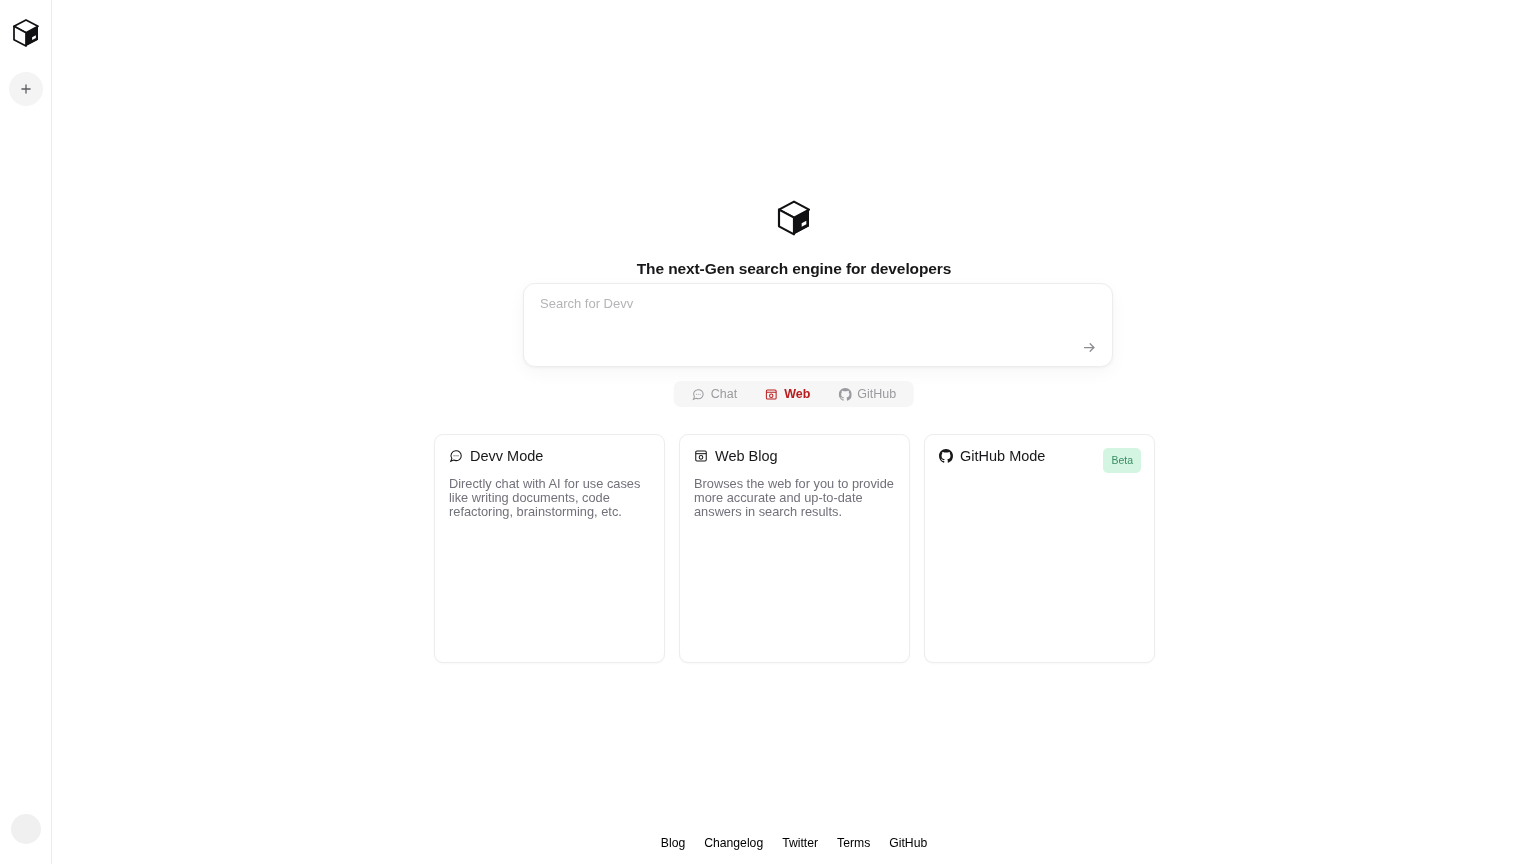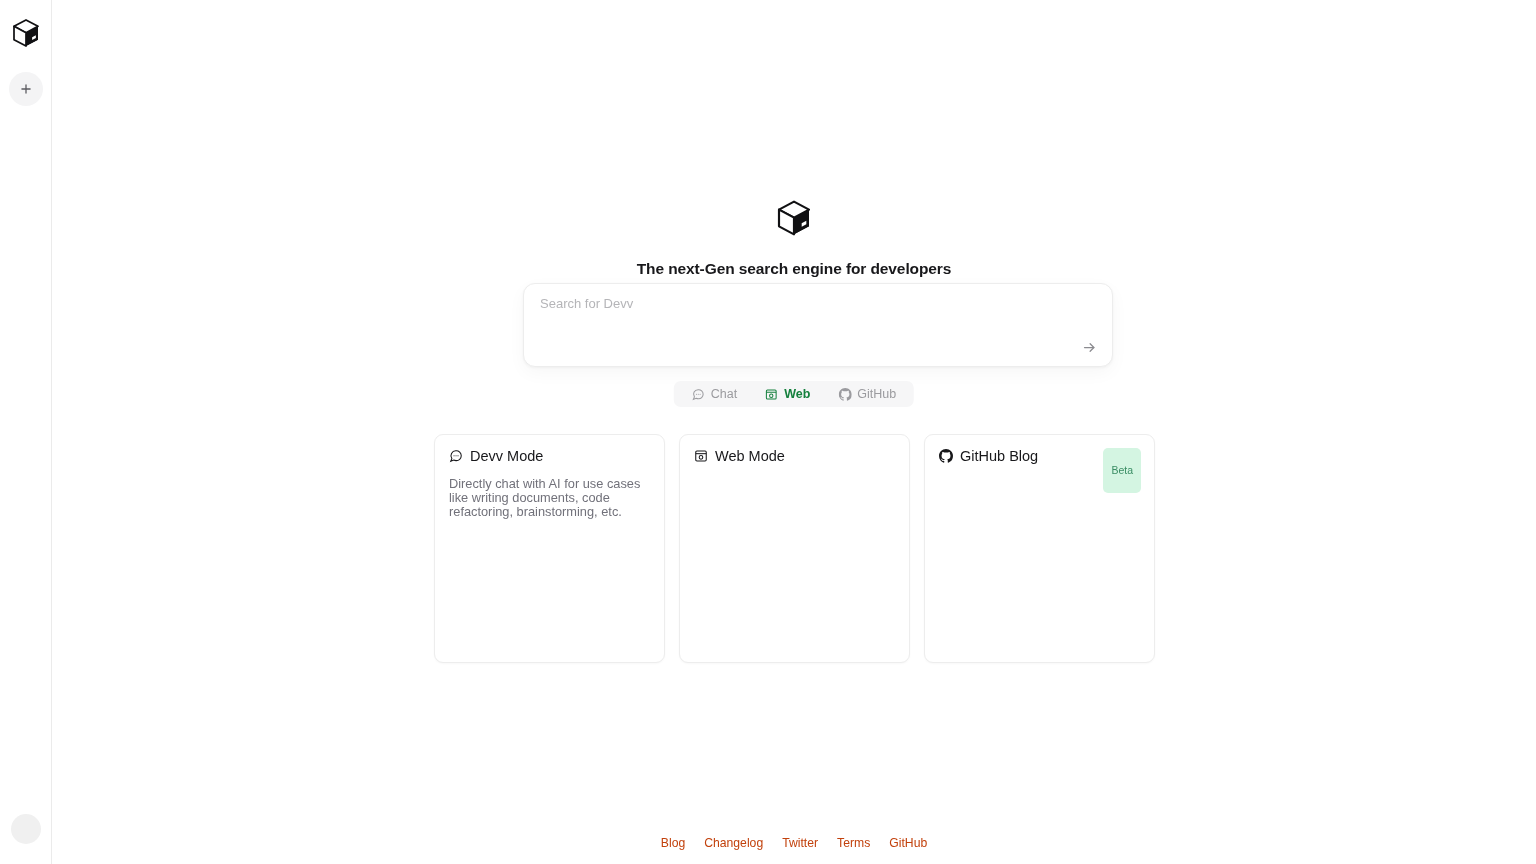--- a/index.html
+++ b/index.html
@@ -135,21 +135,21 @@
     border: none;
     background: transparent;
     cursor: pointer;
     font-family: "Liberation Sans", "DejaVu Sans", sans-serif;
     font-size: 12.5px;
     color: #9b9b9f;
     border-radius: 6px;
     text-align: right;
   }
   .tab .tab-ico { display: flex; align-items: center; }
-  .tab.active { color: #15803d; font-weight: 600; }
+  .tab.active { color: #b91c1c; font-weight: 600; }
 
   
   .cards {
     position: absolute;
     left: 382px;
     top: 434px;
     width: 722px;
     display: flex;
     gap: 14px;
   }
@@ -176,21 +176,21 @@
     font-weight: 400;
   }
   .badge {
     position: absolute;
     right: 13px;
     top: 13px;
     background: #d4f5e2;
     color: #3a8d64;
     font-size: 10.5px;
     border-radius: 5px;
-    padding: 16px 8px;
+    padding: 6px 8px;
     line-height: 1.2;
   }
   .card-desc {
     margin-top: 13px;
     font-size: 12.8px;
     line-height: 14px;
     color: #71717a;
     max-width: 205px;
   }
 
@@ -198,21 +198,21 @@
   .footer {
     position: absolute;
     left: 0; right: 0;
     top: 836px;
     display: flex;
     justify-content: center;
     gap: 19px;
   }
   .footer a {
     font-size: 12.2px;
-    color: #c2410c;
+    color: #000000;
     text-decoration: none;
   }
 </style>
 </head>
 <body>
 
 <div class="app">
 
   <div class="sidebar">
     <div class="sidebar-logo">
@@ -316,32 +316,33 @@
 
       <div class="card">
         <div class="card-head">
           <span class="card-ico">
             <svg width="14" height="14" viewBox="0 0 24 24" fill="none" stroke="currentColor" stroke-width="1.8">
               <rect x="3" y="3.5" width="18" height="17" rx="2"></rect>
               <line x1="3" y1="8" x2="21" y2="8"></line>
               <circle cx="12" cy="14.3" r="3.1"></circle>
             </svg>
           </span>
-          <span class="card-title">Web Mode</span>
+          <span class="card-title">Web Blog</span>
         </div>
+        <div class="card-desc">Browses the web for you to provide more accurate and up-to-date answers in search results.</div>
       </div>
 
       <div class="card">
         <div class="card-head">
           <span class="card-ico">
             <svg width="14" height="14" viewBox="0 0 16 16" fill="currentColor">
               <path d="M8 0C3.58 0 0 3.58 0 8c0 3.54 2.29 6.53 5.47 7.59.4.07.55-.17.55-.38 0-.19-.01-.82-.01-1.49-2.01.37-2.53-.49-2.69-.94-.09-.23-.48-.94-.82-1.13-.28-.15-.68-.52-.01-.53.63-.01 1.08.58 1.23.82.72 1.21 1.87.87 2.33.66.07-.52.28-.87.51-1.07-1.78-.2-3.64-.89-3.64-3.95 0-.87.31-1.59.82-2.15-.08-.2-.36-1.02.08-2.12 0 0 .67-.21 2.2.82a7.4 7.4 0 0 1 2-.27c.68 0 1.36.09 2 .27 1.53-1.04 2.2-.82 2.2-.82.44 1.1.16 1.92.08 2.12.51.56.82 1.27.82 2.15 0 3.07-1.87 3.75-3.65 3.95.29.25.54.73.54 1.48 0 1.07-.01 1.93-.01 2.2 0 .21.15.46.55.38A8.01 8.01 0 0 0 16 8c0-4.42-3.58-8-8-8z"></path>
             </svg>
           </span>
-          <span class="card-title">GitHub Blog</span>
+          <span class="card-title">GitHub Mode</span>
         </div>
         <span class="badge">Beta</span>
       </div>
     </div>
 
     <div class="footer">
       <a href="#">Blog</a>
       <a href="#">Changelog</a>
       <a href="#">Twitter</a>
       <a href="#">Terms</a>

